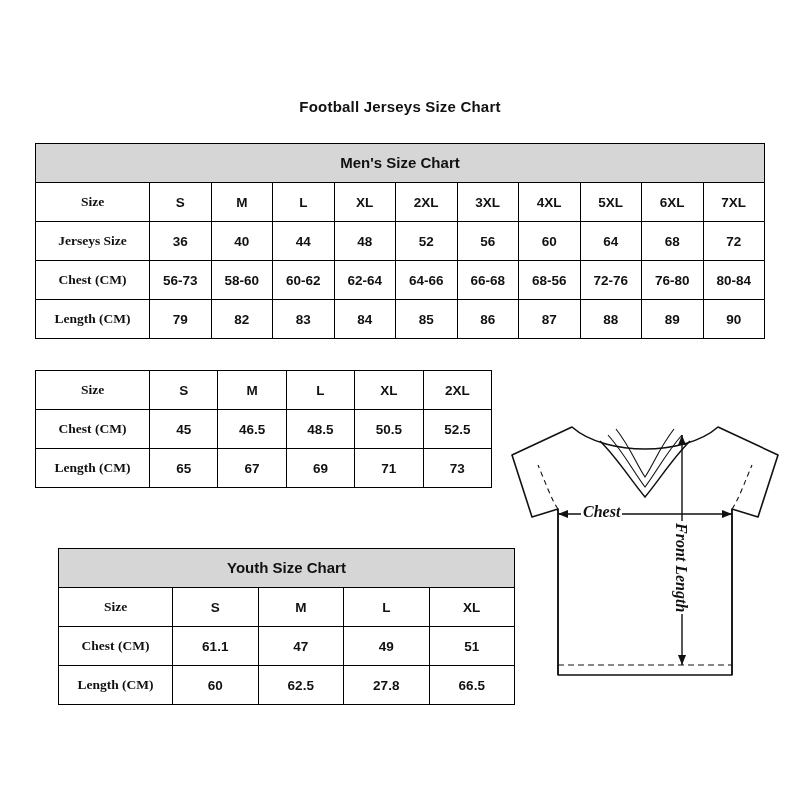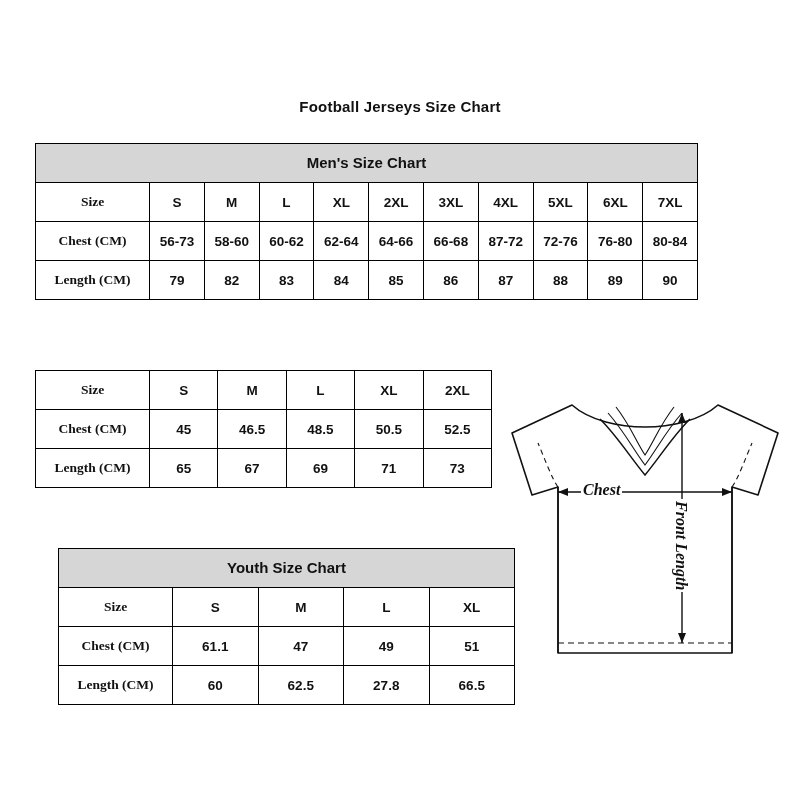--- a/index.html
+++ b/index.html
@@ -57,21 +57,21 @@
     font-size: 13px;
     font-family: Liberation Serif, serif;
   }
   
   #mens-wrap {
     position: absolute;
     left: 35px;
     top: 143px;
     width: 730px;
   }
-  #mens-wrap table { width: 663px; }
+  #mens-wrap table { width: 730px; }
   #mens-wrap .label-col { width: 113px; }
   
   #womens-wrap {
     position: absolute;
     left: 35px;
     top: 370px;
     width: 457px;
   }
   #womens-wrap table { width: 457px; }
   #womens-wrap .label-col { width: 113px; }
@@ -82,21 +82,21 @@
     top: 548px;
     width: 457px;
     margin-left: 23px;
   }
   #youth-wrap table { width: 457px; }
   #youth-wrap .label-col { width: 113px; }
   
   #shirt-diagram {
     position: absolute;
     left: 500px;
-    top: 395px;
+    top: 417px;
     width: 290px;
     height: 300px;
   }
   #shirt-diagram svg { display: block; }
   .diagram-label {
     position: absolute;
     font-family: "Liberation Serif", serif;
     font-style: italic;
     font-weight: bold;
     font-size: 16px;
@@ -134,28 +134,41 @@
         <td>L</td>
         <td>XL</td>
         <td>2XL</td>
         <td>3XL</td>
         <td>4XL</td>
         <td>5XL</td>
         <td>6XL</td>
         <td>7XL</td>
       </tr>
       <tr>
+        <td class="label-col">Jerseys Size</td>
+        <td>36</td>
+        <td>40</td>
+        <td>44</td>
+        <td>48</td>
+        <td>52</td>
+        <td>56</td>
+        <td>60</td>
+        <td>64</td>
+        <td>68</td>
+        <td>72</td>
+      </tr>
+      <tr>
         <td class="label-col">Chest (CM)</td>
         <td>56-73</td>
         <td>58-60</td>
         <td>60-62</td>
         <td>62-64</td>
         <td>64-66</td>
         <td>66-68</td>
-        <td>87-72</td>
+        <td>68-56</td>
         <td>72-76</td>
         <td>76-80</td>
         <td>80-84</td>
       </tr>
       <tr>
         <td class="label-col">Length (CM)</td>
         <td>79</td>
         <td>82</td>
         <td>83</td>
         <td>84</td>

